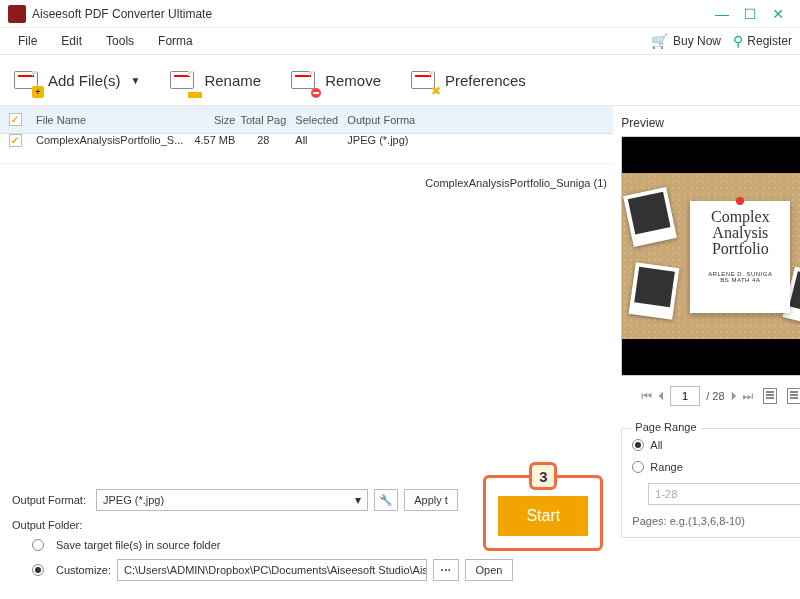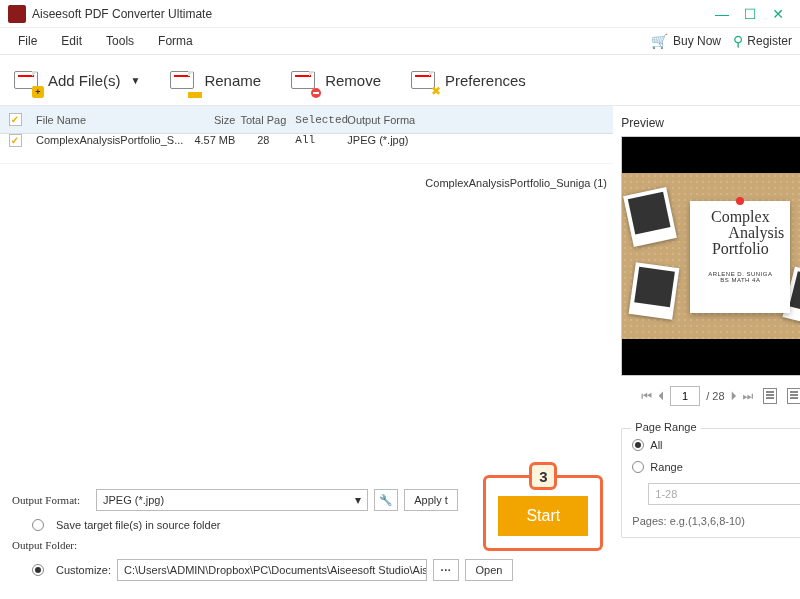--- a/index.html
+++ b/index.html
@@ -35,33 +35,33 @@
 
 .content { display: flex; height: calc(599px - 28px - 26px - 52px); }
 .left-pane { flex: 1; display: flex; flex-direction: column; }
 .right-pane { width: 226px; padding: 10px 12px 10px 8px; border-left: 0px solid #eee; }
 
 .table-head { height: 28px; background: #eaf3f9; display: flex; align-items: center; font-size: 11px; color: #555; border-bottom: 1px solid #ddd; }
 .th-check { width: 30px; display: flex; justify-content: center; }
 .th-fname { flex: 1; padding-left: 6px; }
 .th-size { width: 52px; text-align: right; }
 .th-pages { width: 56px; text-align: center; }
-.th-sel { width: 56px; text-align: left; padding-left: 4px; font-family: Liberation Mono, monospace; }
+.th-sel { width: 56px; text-align: left; padding-left: 4px; }
 .th-fmt { width: 78px; text-align: left; }
 .th-out { width: 188px; text-align: left; margin-top: 43px; }
 
 .table-row { height: 30px; display: flex; align-items: flex-start; font-size: 11px; color: #333; border-bottom: 1px solid #f2f2f2; }
 .cb { width: 13px; height: 13px; border: 1px solid #bbb; background: #fff; display: inline-flex; align-items: center; justify-content: center; cursor: pointer; }
 .cb.checked::after { content: "✓"; font-size: 10px; color: #f2a500; font-weight: bold; }
 
 .list-area { flex: 1; overflow: auto; background: #fff; }
 
 .bottom-panel { padding: 10px 12px 10px 12px; position: relative; }
 .bp-row { display: flex; align-items: center; margin-bottom: 8px; gap: 6px; font-size: 11px; }
-.bp-label { width: 78px; font-family: Liberation Serif, serif; }
+.bp-label { width: 78px; }
 .bp-select { flex: 1; max-width: 272px; height: 22px; border: 1px solid #bbb; padding: 0 6px; display: flex; align-items: center; justify-content: space-between; font-size: 11px; cursor: pointer; background: #fff; }
 .bp-select .arrow { font-size: 12px; color: #333; }
 .wrench-btn { width: 24px; height: 22px; border: 1px solid #bbb; display: flex; align-items: center; justify-content: center; cursor: pointer; }
 .apply-btn { width: 54px; height: 22px; border: 1px solid #bbb; display: flex; align-items: center; justify-content: center; cursor: pointer; font-size: 11px; overflow: hidden; }
 
 .radio { width: 12px; height: 12px; border: 1px solid #888; border-radius: 50%; display: inline-flex; align-items: center; justify-content: center; margin-right: 6px; cursor: pointer; }
 .radio.sel::after { content: ""; width: 6px; height: 6px; background: #333; border-radius: 50%; }
 
 .path-box { flex: 1; max-width: 310px; height: 22px; border: 1px solid #bbb; padding: 0 6px; font-size: 11px; display: flex; align-items: center; overflow: hidden; white-space: nowrap; }
 .ell-btn { width: 26px; height: 22px; border: 1px solid #bbb; display: flex; align-items: center; justify-content: center; cursor: pointer; font-weight: bold; }
@@ -71,21 +71,21 @@
 .start-btn { width: 90px; height: 40px; background: #f2a500; color: #fff; font-size: 16px; display: flex; align-items: center; justify-content: center; cursor: pointer; }
 .step-badge { position: absolute; top: -16px; left: 50%; transform: translateX(-50%); width: 28px; height: 28px; background: #fff4dc; border: 3px solid #f26a3e; border-radius: 6px; display: flex; align-items: center; justify-content: center; font-size: 15px; font-weight: bold; color: #333; }
 
 .preview-title { font-size: 12px; margin-bottom: 6px; }
 .preview-box { width: 200px; height: 240px; border: 1px solid #ccc; background: #000; position: relative; overflow: hidden; }
 .preview-img { position: absolute; top: 36px; bottom: 36px; left: 0; right: 0; background: #c9a876; }
 .cork { position: absolute; inset: 0; background: radial-gradient(circle, #d4b58a 1px, transparent 1px); background-size: 6px 6px; }
 .poster { position: absolute; background: #fff; box-shadow: 0 2px 6px rgba(0,0,0,0.3); }
 .poster-main { right: 30px; top: 28px; width: 100px; height: 112px; padding: 8px 6px; text-align: center; }
 .poster-main .t1 { font-family: "Brush Script MT", cursive; font-size: 16px; line-height: 1; }
-.poster-main .t2 { font-family: "Brush Script MT", cursive; font-size: 16px; line-height: 1; text-align: right; }
+.poster-main .t2 { font-family: "Brush Script MT", cursive; font-size: 16px; line-height: 1; }
 .poster-main .t3 { font-family: "Brush Script MT", cursive; font-size: 16px; line-height: 1; margin-bottom: 14px; }
 .poster-main .a1 { font-size: 6px; letter-spacing: 0.5px; }
 .poster-main .a2 { font-size: 6px; letter-spacing: 0.5px; }
 .polaroid { position: absolute; width: 44px; height: 52px; background: #fff; box-shadow: 0 1px 4px rgba(0,0,0,0.4); }
 .polaroid::after { content: ""; position: absolute; left: 4px; right: 4px; top: 4px; bottom: 12px; background: #333; }
 .pin { position: absolute; width: 8px; height: 8px; background: #e33; border-radius: 50%; left: 50%; top: -4px; transform: translateX(-50%); }
 
 .pager { display: flex; align-items: center; justify-content: center; gap: 6px; margin-top: 10px; font-size: 12px; color: #555; }
 .pg-btn { cursor: pointer; color: #999; font-size: 12px; }
 .pg-input { width: 30px; height: 20px; border: 1px solid #bbb; text-align: center; font-size: 11px; }
@@ -205,26 +205,26 @@
           <span>JPEG (*.jpg)</span>
           <span class="arrow">▾</span>
         </div>
         <div class="wrench-btn">
           <span>🔧</span>
         </div>
         <div class="apply-btn">
           <span>Apply t</span>
         </div>
       </div>
+      <div class="bp-row">
+        <div class="bp-label">Output Folder:</div>
+      </div>
       <div class="bp-row" style="padding-left:20px;">
         <span class="radio"></span>
         <span>Save target file(s) in source folder</span>
-      </div>
-      <div class="bp-row">
-        <div class="bp-label">Output Folder:</div>
       </div>
       <div class="bp-row" style="padding-left:20px;">
         <span class="radio sel"></span>
         <span>Customize:</span>
         <div class="path-box">
           <span>C:\Users\ADMIN\Dropbox\PC\Documents\Aiseesoft Studio\Aiseesoft P</span>
         </div>
         <div class="ell-btn">···</div>
         <div class="open-btn">
           <span>Open</span>

